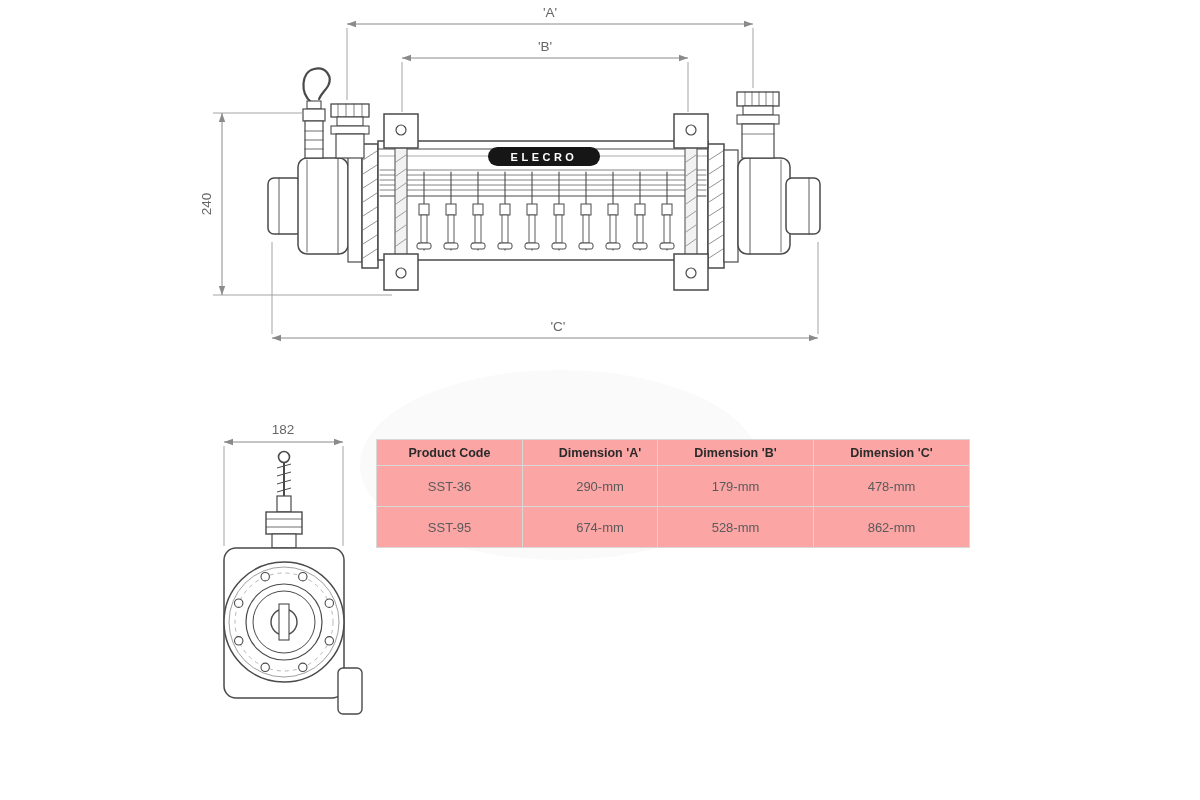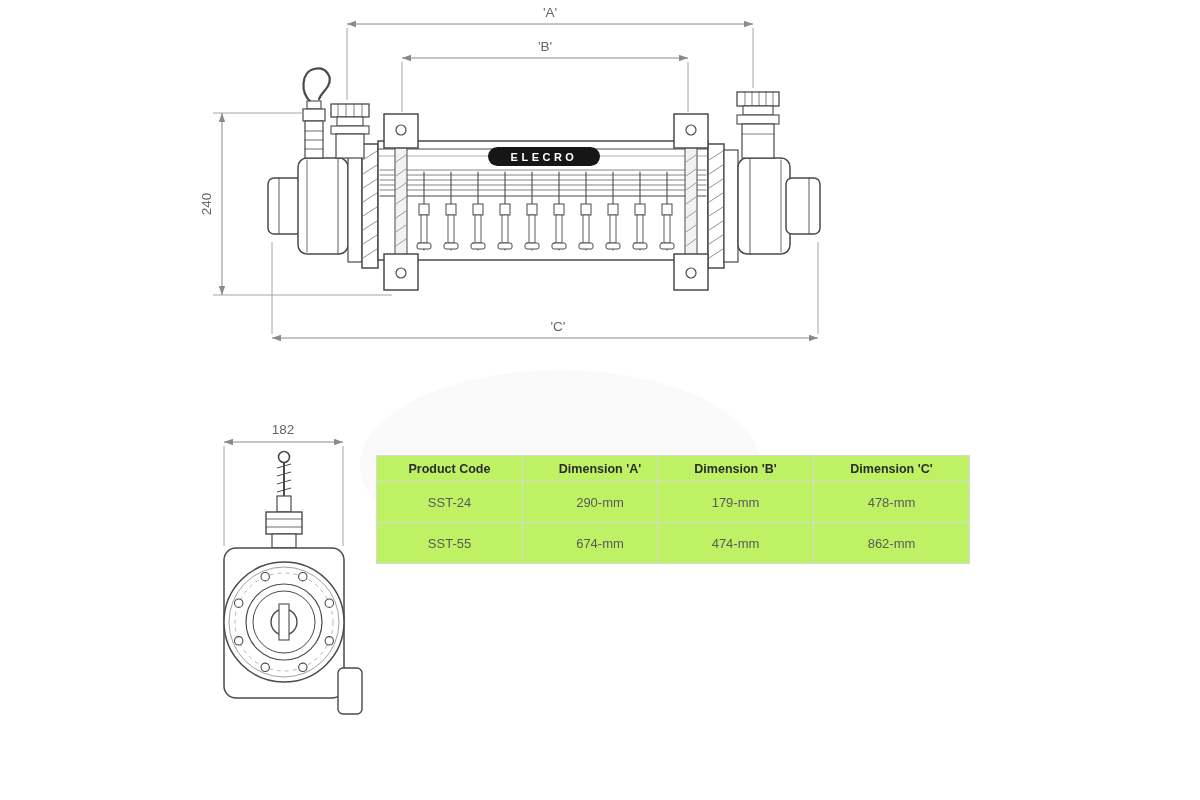--- a/index.html
+++ b/index.html
@@ -8,22 +8,21 @@
     width: 1200px; height: 800px;
     background: #ffffff;
     font-family: "Liberation Sans", sans-serif;
     position: relative;
     overflow: hidden;
   }
   #drawing-svg { position: absolute; left: 0; top: 0; }
   .spec-table {
     position: absolute; left: 376px; top: 439px;
     border-collapse: collapse;
-    background: #bef264;
-    margin-top: 16px;
+    background: #fca5a5;
   }
   .spec-table th, .spec-table td {
     border: 1px solid #d8d8d8;
     text-align: center;
     vertical-align: middle;
     padding: 0 8px;
   }
   .spec-table th {
     height: 26px;
     font-size: 12.5px;
@@ -269,27 +268,27 @@
   <thead>
     <tr>
       <th>Product Code</th>
       <th>Dimension 'A'</th>
       <th>Dimension 'B'</th>
       <th>Dimension 'C'</th>
     </tr>
   </thead>
   <tbody>
     <tr>
-      <td>SST-24</td>
+      <td>SST-36</td>
       <td>290-mm</td>
       <td>179-mm</td>
       <td>478-mm</td>
     </tr>
     <tr>
-      <td>SST-55</td>
+      <td>SST-95</td>
       <td>674-mm</td>
-      <td>474-mm</td>
+      <td>528-mm</td>
       <td>862-mm</td>
     </tr>
   </tbody>
 </table>
 
 </div>
 
 </body></html>

